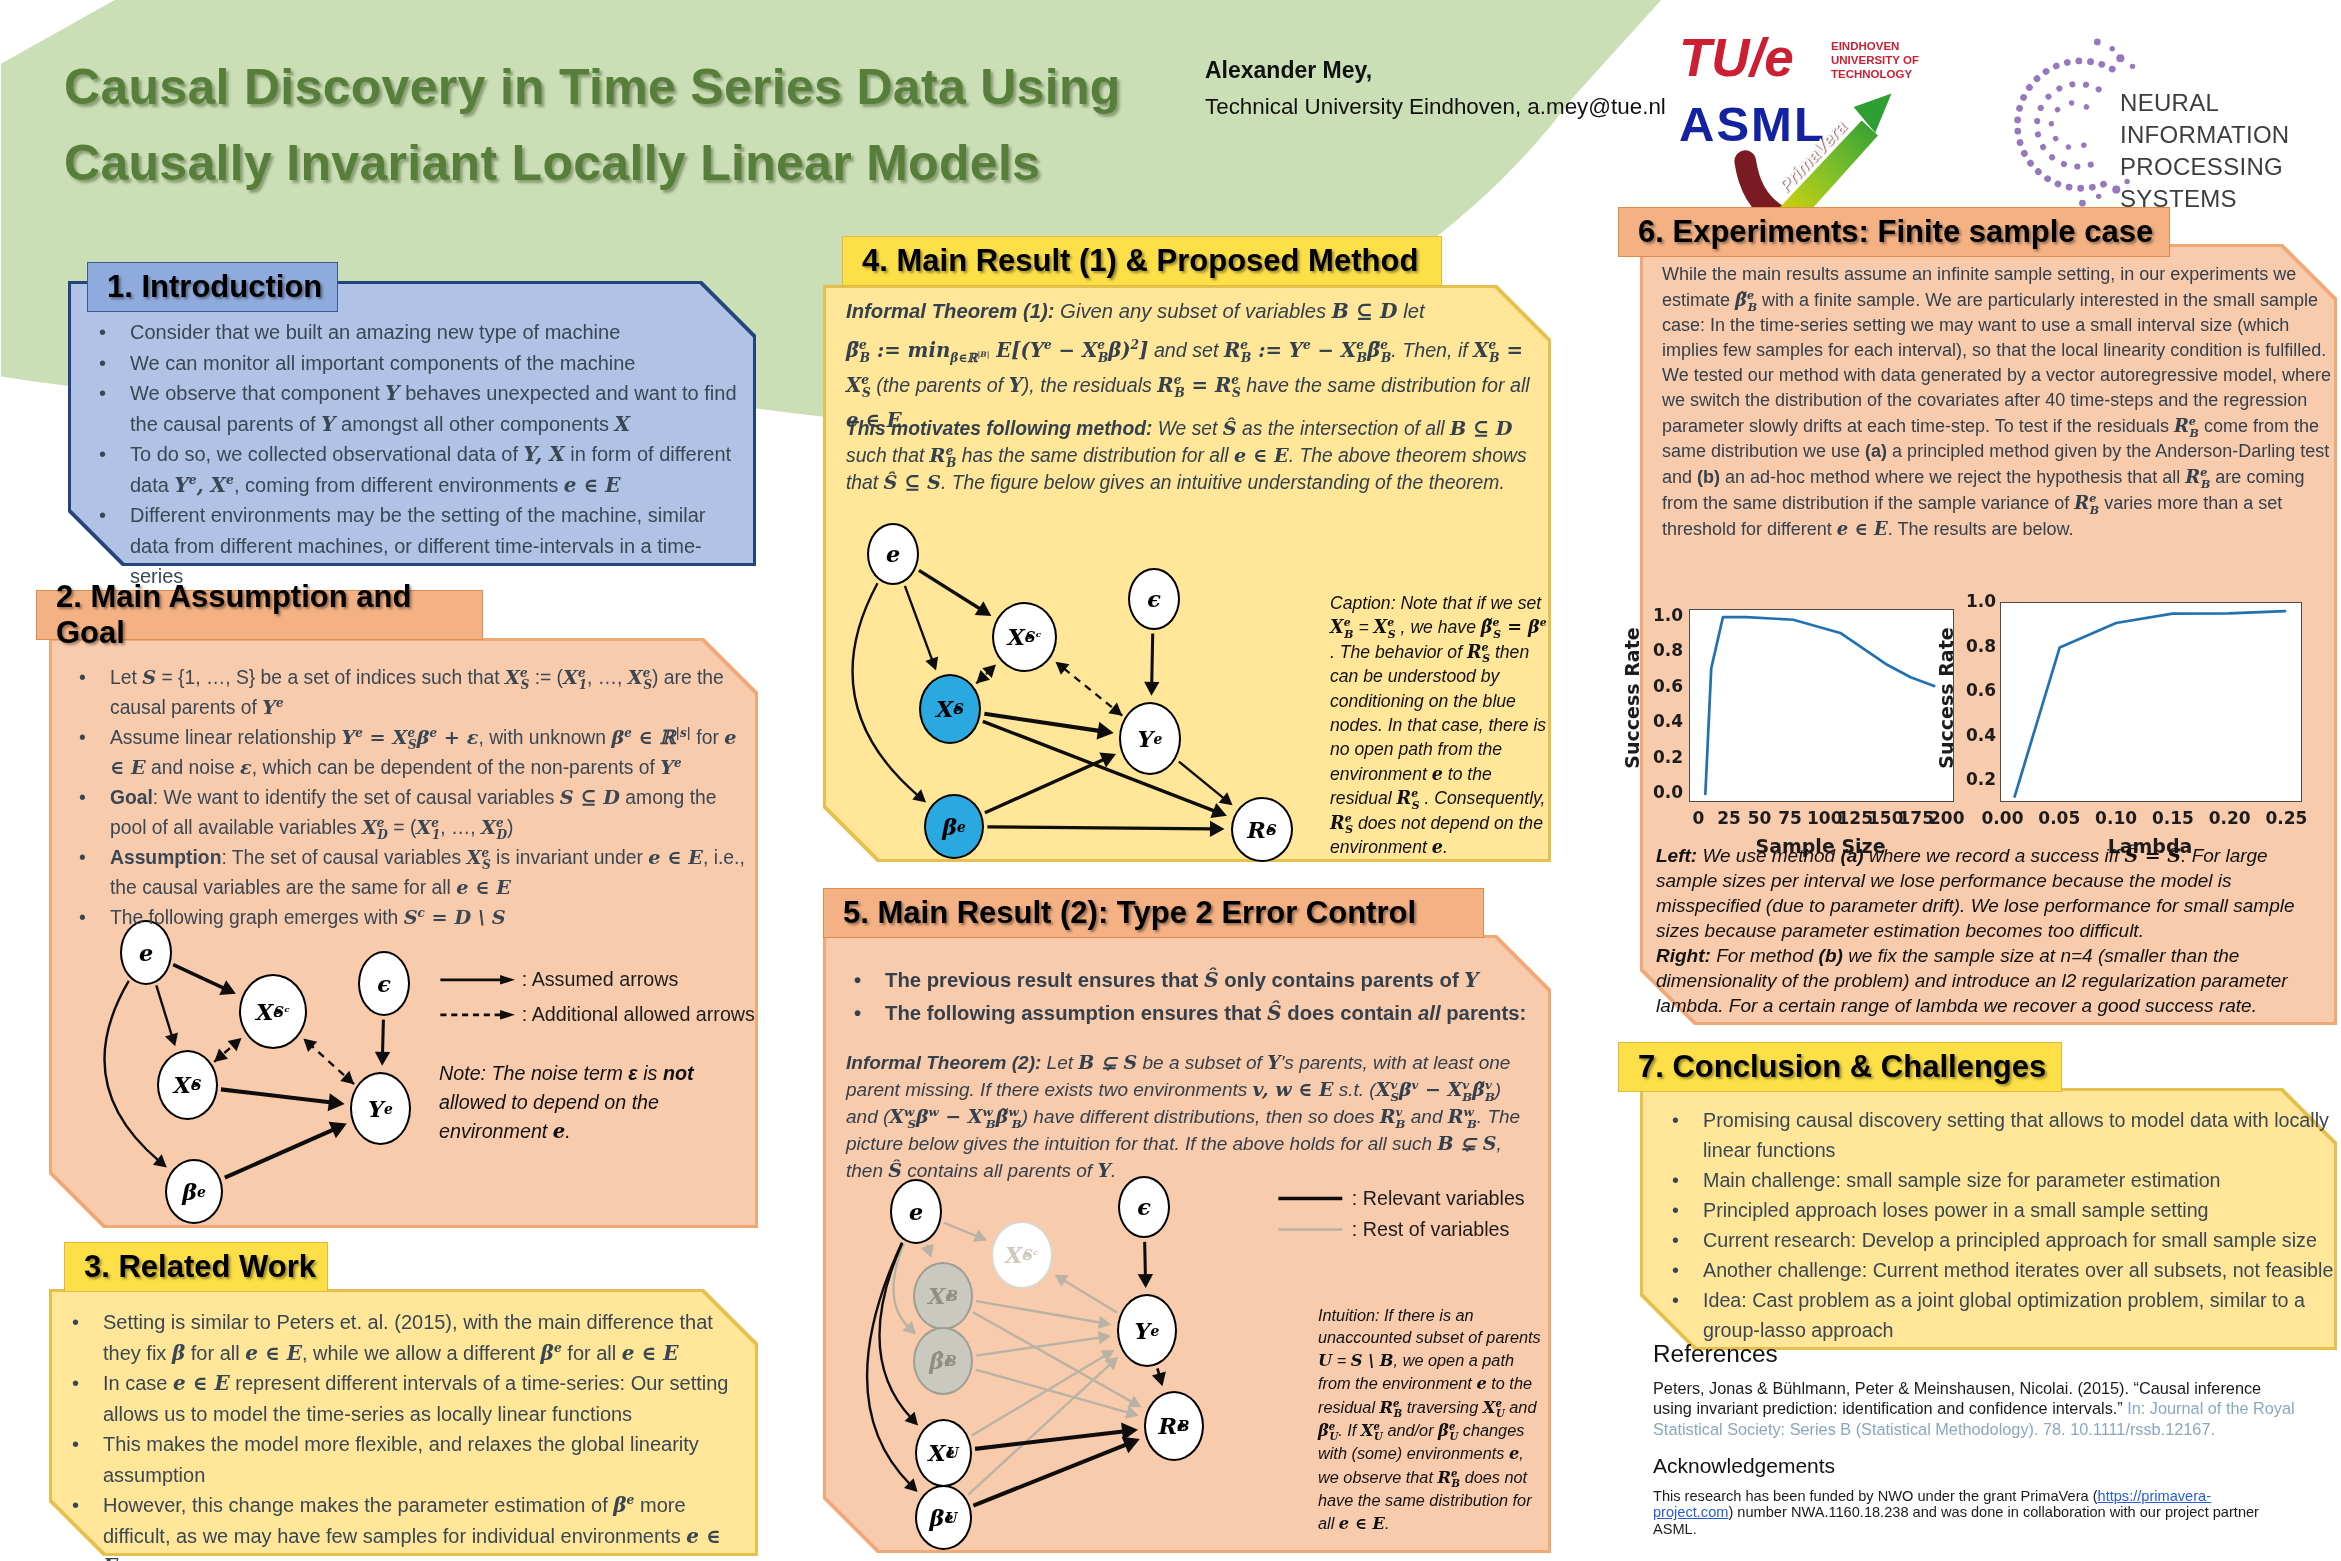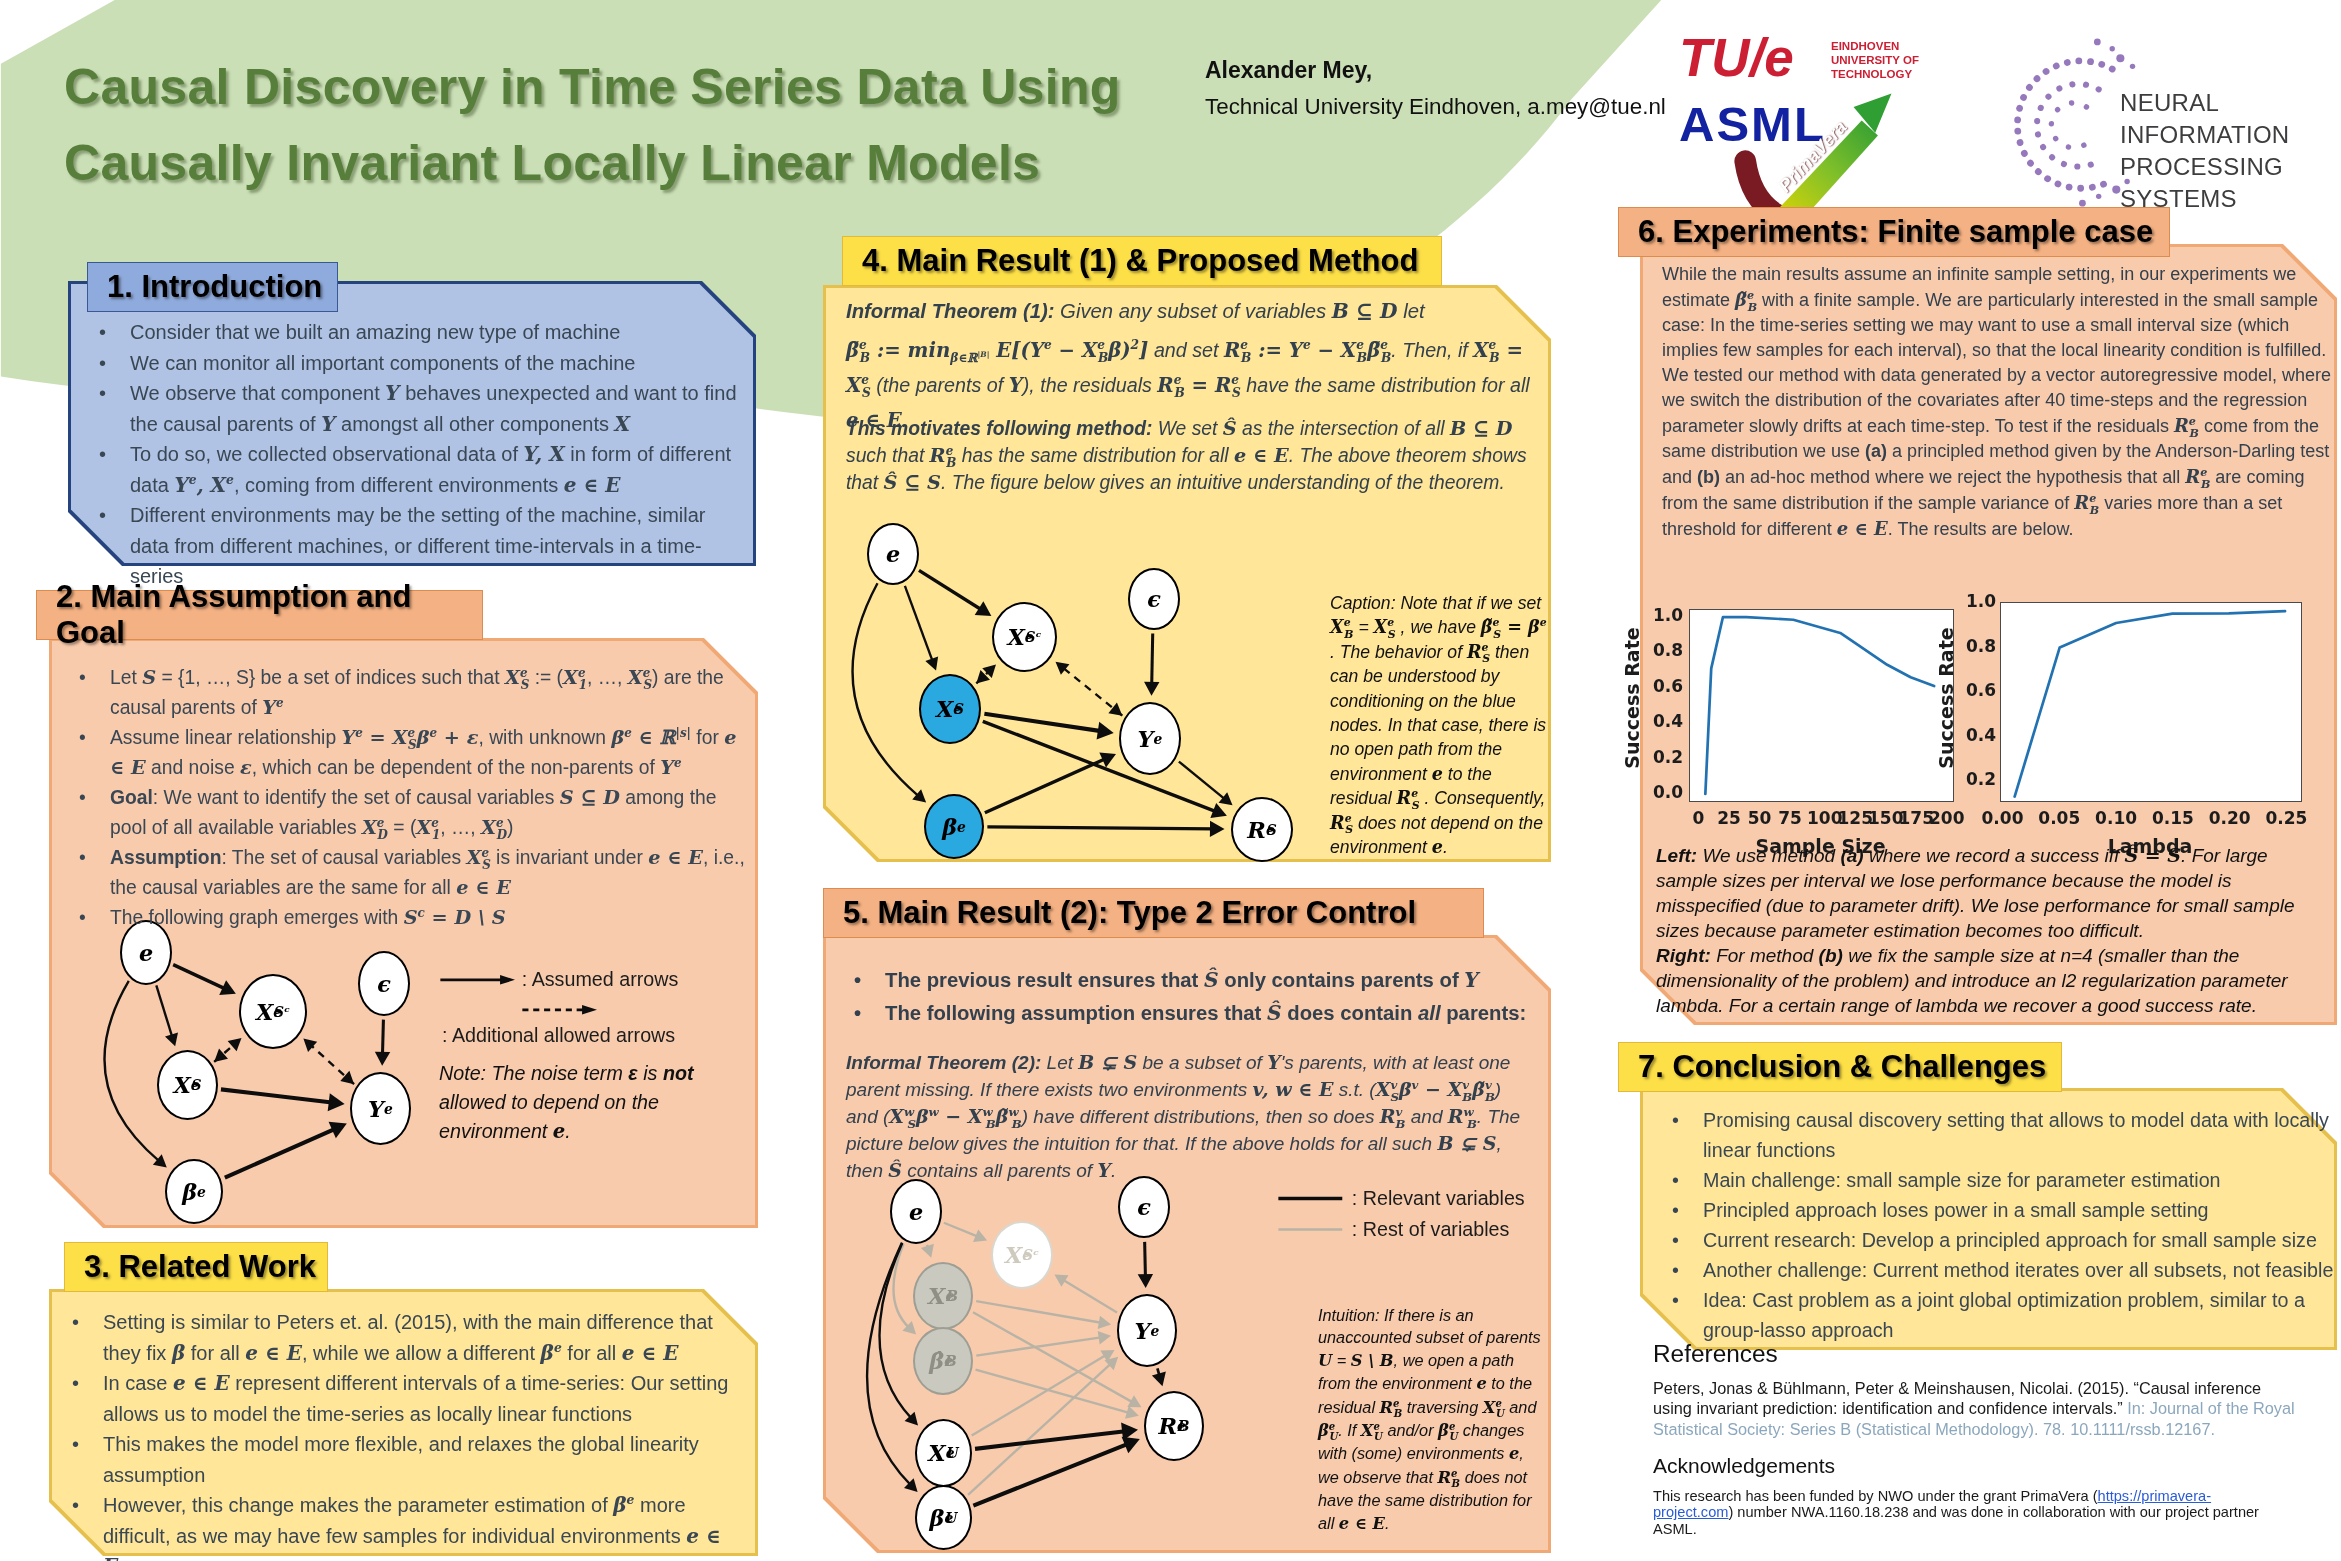--- a/index.html
+++ b/index.html
@@ -286,21 +286,21 @@
   </div>
 
   <div class="abs" style="left:439px;top:968px;z-index:4;">
     <div class="leg-row">
       <svg width="76" height="13.6" viewBox="0 0 112 20">
           <line x1="2" y1="10" x2="92" y2="10" stroke="#0d0d0d" stroke-width="4"></line>
           <polygon points="112,10 90,3 90,17" fill="#0d0d0d"></polygon>
         </svg>
       <span class="leg-txt">: Assumed arrows</span>
     </div>
-    <div class="leg-row" style="margin-top:12.2px;flex-direction:column;">
+    <div class="leg-row" style="margin-top:12.2px;">
       <svg width="76" height="13.6" viewBox="0 0 112 20">
           <line x1="2" y1="10" x2="92" y2="10" stroke="#0d0d0d" stroke-width="4" stroke-dasharray="9 7"></line>
           <polygon points="112,10 90,3 90,17" fill="#0d0d0d"></polygon>
         </svg>
       <span class="leg-txt">: Additional allowed  arrows</span>
     </div>
   </div>
   <div class="abs ital blk" style="left:439px;top:1059px;width:271px;font-size:19.7px;line-height:29px;z-index:4;">Note: The noise term <b>ε</b> is <b>not</b> allowed to depend on the environment <span class="math">e</span>.</div>
 
   <div class="bullets" style="left:64px;top:1307px;width:678px;font-size:20px;line-height:30.5px;">

